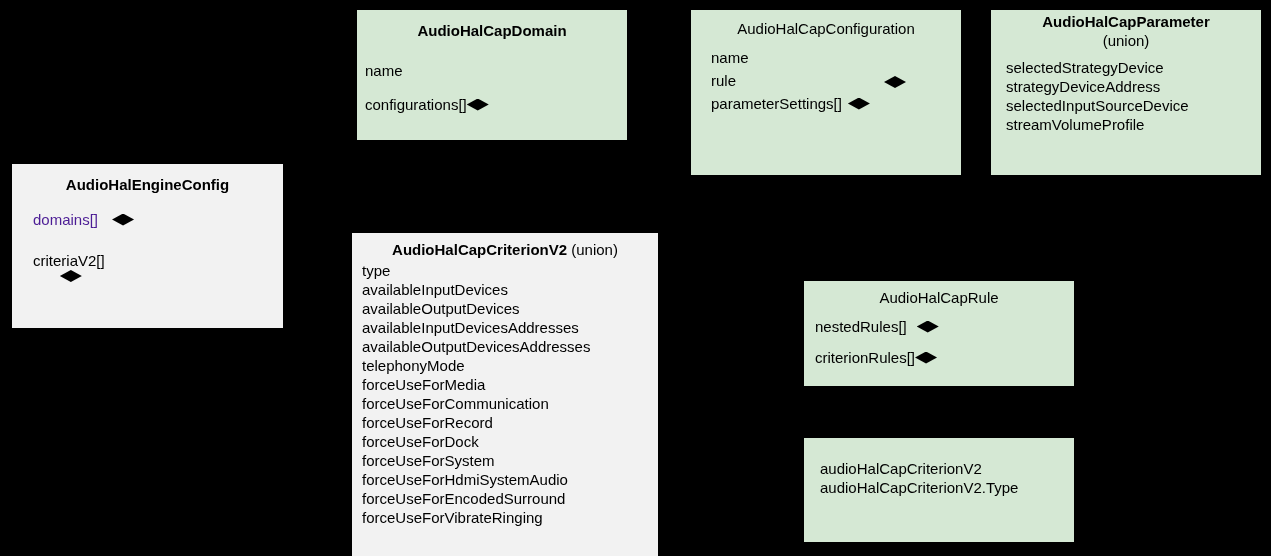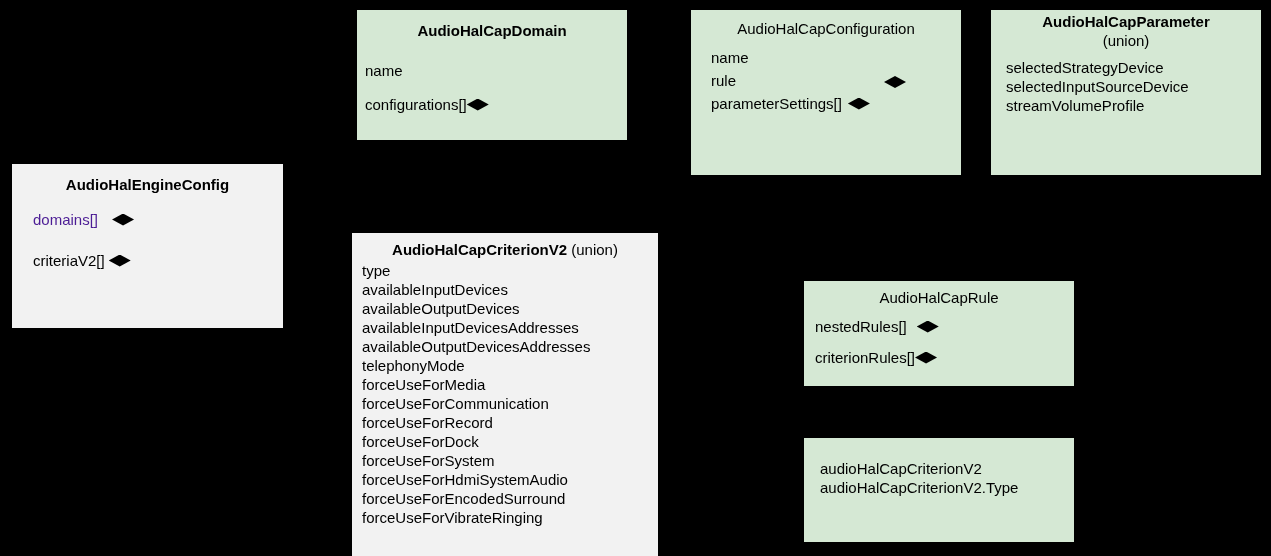--- a/index.html
+++ b/index.html
@@ -103,21 +103,21 @@
   <div class="vline" style="left:993px; top:356px; height:30px;"></div>
 
   <div class="box gray" style="left:12px; top:124px; width:271px; height:164px;">
     <div class="title bold" style="margin-top:11px;">AudioHalEngineConfig</div>
 
     <div class="attr-row" style="left:21px; top:46px;">
       <span class="attr green-text">domains[]</span>
       <span class="diamond" style="margin-left:14px;"></span>
     </div>
 
-    <div class="attr-row" style="left:21px; top:87px;">
+    <div class="attr-row" style="left:21px; top:87px;flex-direction:column;">
       <span class="attr">criteriaV2[]</span>
       <span class="diamond" style="margin-left:4px;"></span>
     </div>
   </div>
 
   <div class="box green" style="left:357px; top:10px; width:270px; height:130px;">
     <div class="title bold" style="margin-top:11px;">AudioHalCapDomain</div>
 
     <div class="attr-row" style="left:8px; top:51px;">
       <span class="attr">name</span>
@@ -146,20 +146,21 @@
       <span class="diamond" style="margin-left:6px;"></span>
     </div>
   </div>
 
   <div class="box green" style="left:991px; top:10px; width:270px; height:165px;">
     <div class="title bold" style="margin-top:2px;">AudioHalCapParameter</div>
     <div class="subtitle">(union)</div>
 
     <div style="margin-top:8px; margin-left:15px;">
       <div class="attr">selectedStrategyDevice</div>
+      <div class="attr">strategyDeviceAddress</div>
       <div class="attr">selectedInputSourceDevice</div>
       <div class="attr">streamVolumeProfile</div>
     </div>
   </div>
 
   <div class="box gray" style="left:352px; top:193px; width:306px; height:349px;">
     <div class="title bold" style="margin-top:7px;">
       <span>AudioHalCapCriterionV2</span>
       <span class="suffix">(union)</span>
     </div>

